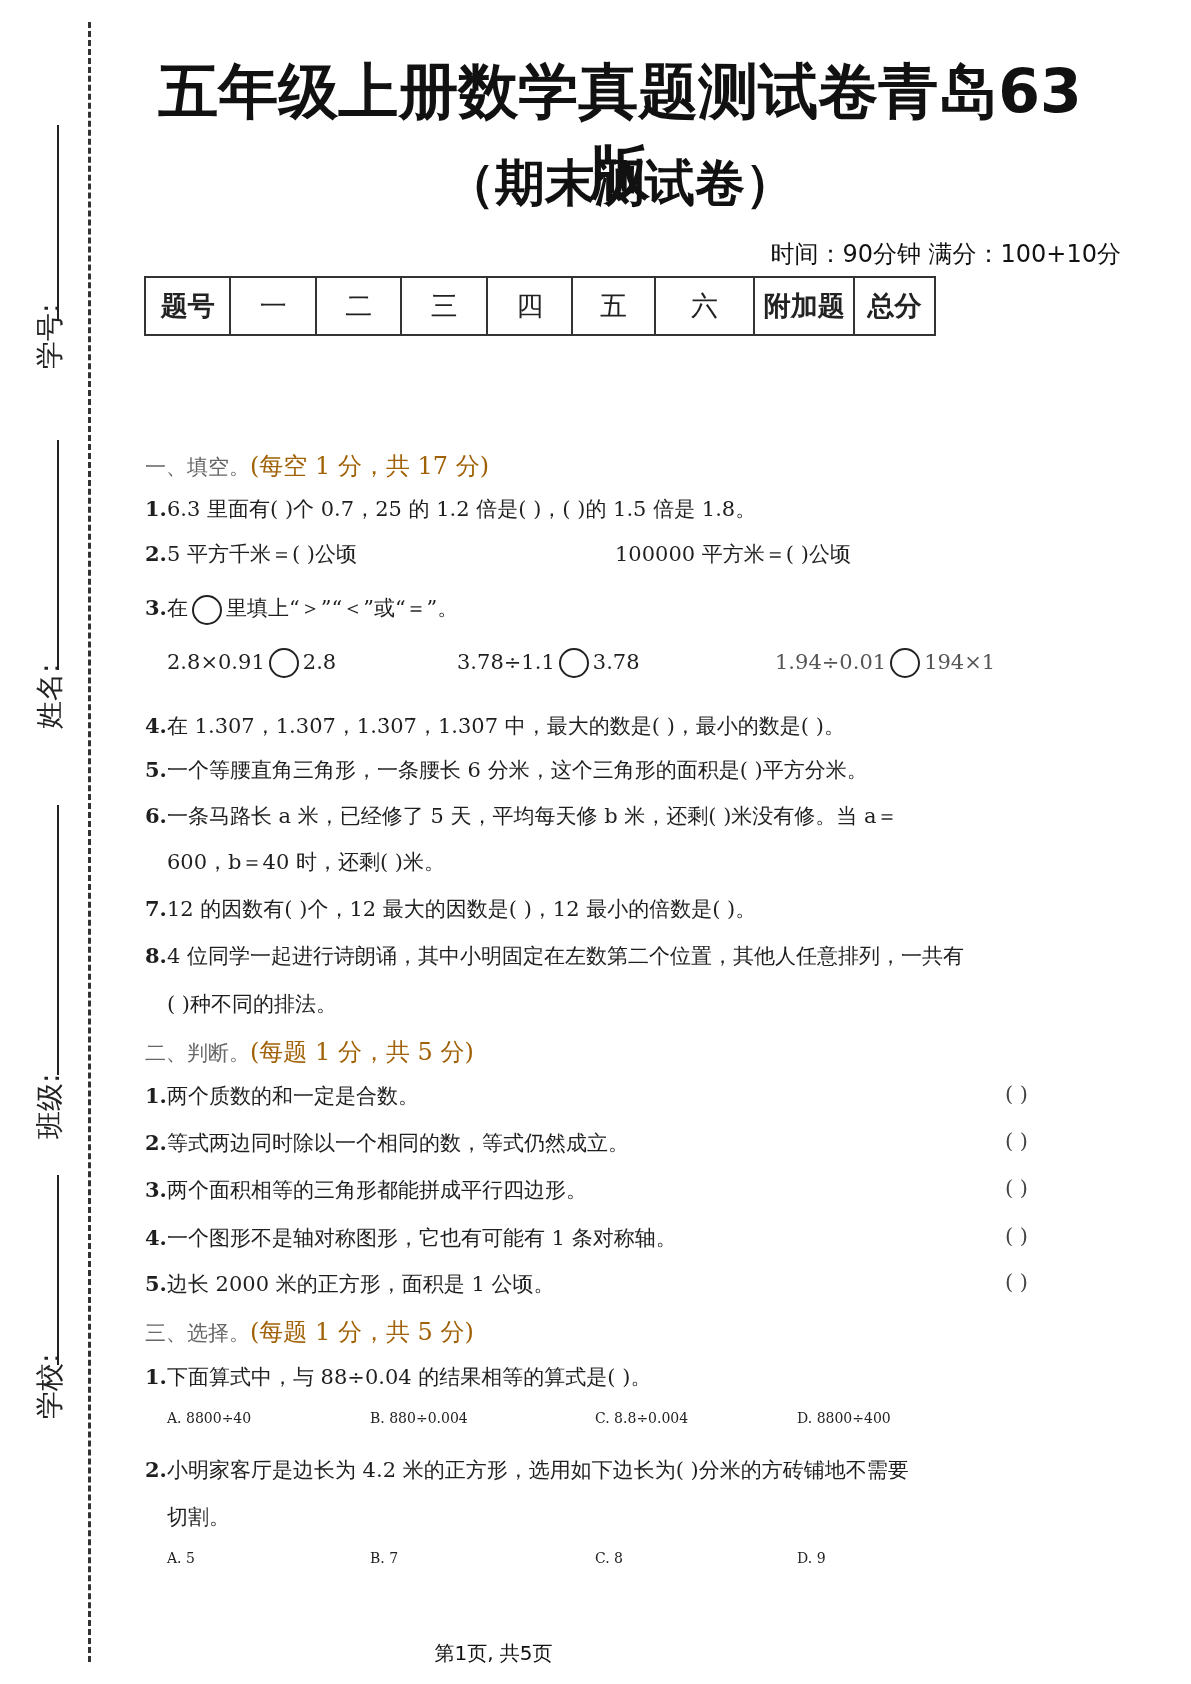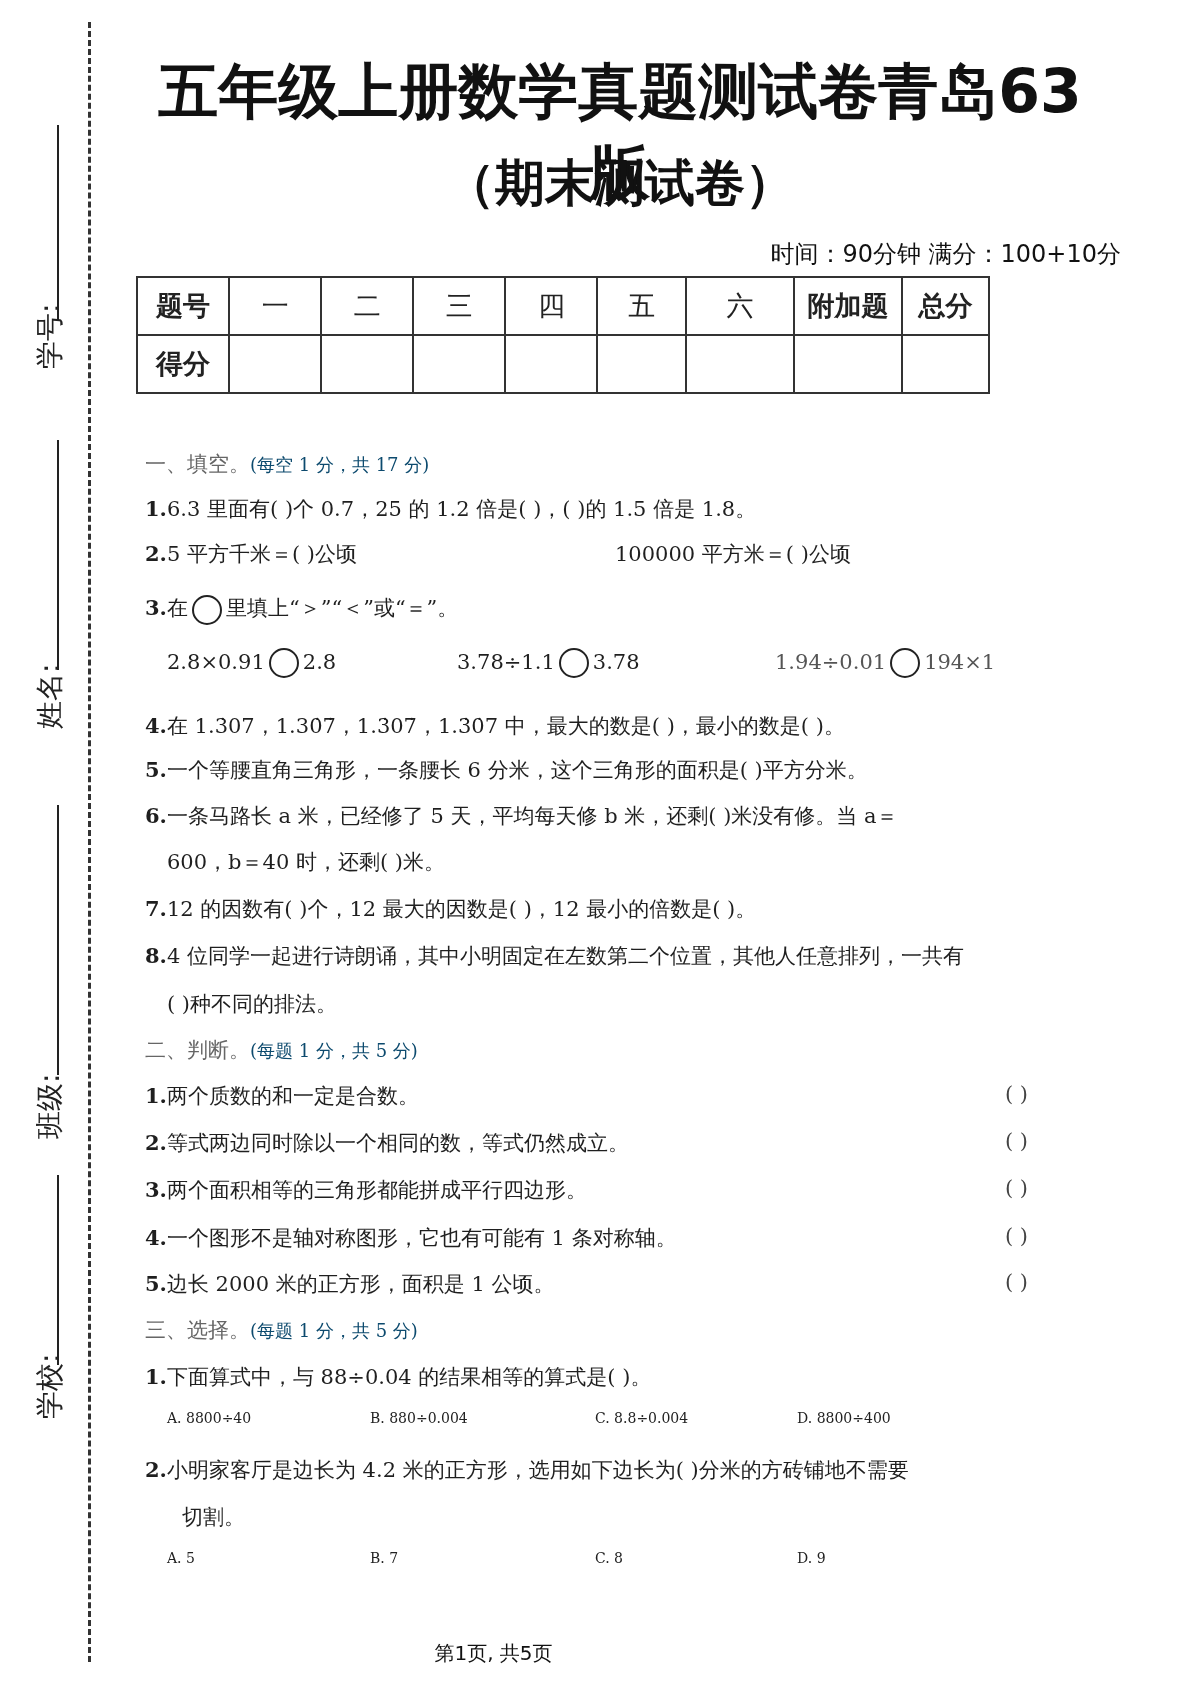--- a/index.html
+++ b/index.html
@@ -26,33 +26,33 @@
   }
   .subtitle {
     position: absolute; left: 130px; top: 150px; width: 980px; text-align: center;
     font-family: "DejaVu Sans", "Liberation Sans", sans-serif; font-size: 50px; font-weight: bold; color: #111;
   }
   .meta {
     position: absolute; right: 70px; top: 238px;
     font-family: "DejaVu Sans", "Liberation Sans", sans-serif; font-size: 24px; color: #111;
   }
   table.score {
-    position: absolute; left: 136px; top: 276px; width: 854px; border-collapse: collapse;
+    position: absolute; left: 144px; top: 276px; width: 792px; border-collapse: collapse;
   }
   table.score td {
     border: 2px solid #333; height: 54px; text-align: center;
     font-family: "DejaVu Sans", sans-serif; font-size: 27px; color: #222;
   }
   table.score td.head { font-weight: bold; }
   .content { position: absolute; left: 145px; top: 0; width: 940px; }
   .line {
     position: absolute; left: 0; font-size: 21px; white-space: nowrap; color: #1f1f1f;
   }
   .sec { color: #666; }
-  .sec .note { color: #0c4a6e; font-size: 18px; margin-top: 28px; }
+  .sec .note { color: #a16207; font-size: 24px; margin-top: 28px; }
   .num { font-weight: bold; }
   .circle {
     display: inline-block; width: 26px; height: 26px; border: 2px solid #222; border-radius: 50%;
     vertical-align: middle; margin: 0 4px;
   }
   .paren-right { position: absolute; left: 860px; font-size: 21px; color: #444; }
   .opt { position: absolute; font-size: 14px; color: #222; }
   .footer {
     position: absolute; left: 0; top: 1640px; width: 987px; text-align: center;
     font-family: "DejaVu Sans", "Liberation Sans", sans-serif; font-size: 20px; color: #111;
@@ -87,31 +87,20 @@
     <td class="head" style="width:96px">题号</td>
     <td style="width:96px">一</td>
     <td style="width:96px">二</td>
     <td style="width:96px">三</td>
     <td style="width:96px">四</td>
     <td style="width:92px">五</td>
     <td style="width:114px">六</td>
     <td class="head" style="width:114px">附加题</td>
     <td class="head" style="width:90px">总分</td>
   </tr>
-  <tr>
-    <td class="head">得分</td>
-    <td></td>
-    <td></td>
-    <td></td>
-    <td></td>
-    <td></td>
-    <td></td>
-    <td></td>
-    <td></td>
-  </tr>
 </tbody>
   </table>
 
 <div class="content">
 
   <div class="line sec" style="top:450px;">
     <span>一、填空。</span><span class="note">(每空 1 分，共 17 分)</span>
   </div>
 
   <div class="line" style="top:495px;">
@@ -196,20 +185,20 @@
     <span class="num">1.</span><span>下面算式中，与 88÷0.04 的结果相等的算式是(      )。</span>
   </div>
   <div class="opt" style="top:1410px;left:22px;">A. 8800÷40</div>
   <div class="opt" style="top:1410px;left:225px;">B. 880÷0.004</div>
   <div class="opt" style="top:1410px;left:450px;">C. 8.8÷0.004</div>
   <div class="opt" style="top:1410px;left:652px;">D. 8800÷400</div>
 
   <div class="line" style="top:1456px;">
     <span class="num">2.</span><span>小明家客厅是边长为 4.2 米的正方形，选用如下边长为(      )分米的方砖铺地不需要</span>
   </div>
-  <div class="line" style="top:1503px;left:22px;margin-left:15px;">切割。</div>
+  <div class="line" style="top:1503px;left:22px;">切割。</div>
   <div class="opt" style="top:1550px;left:22px;">A. 5</div>
   <div class="opt" style="top:1550px;left:225px;">B. 7</div>
   <div class="opt" style="top:1550px;left:450px;">C. 8</div>
   <div class="opt" style="top:1550px;left:652px;">D. 9</div>
 </div>
 
 <div class="footer">第1页, 共5页</div>
 
 </body></html>

